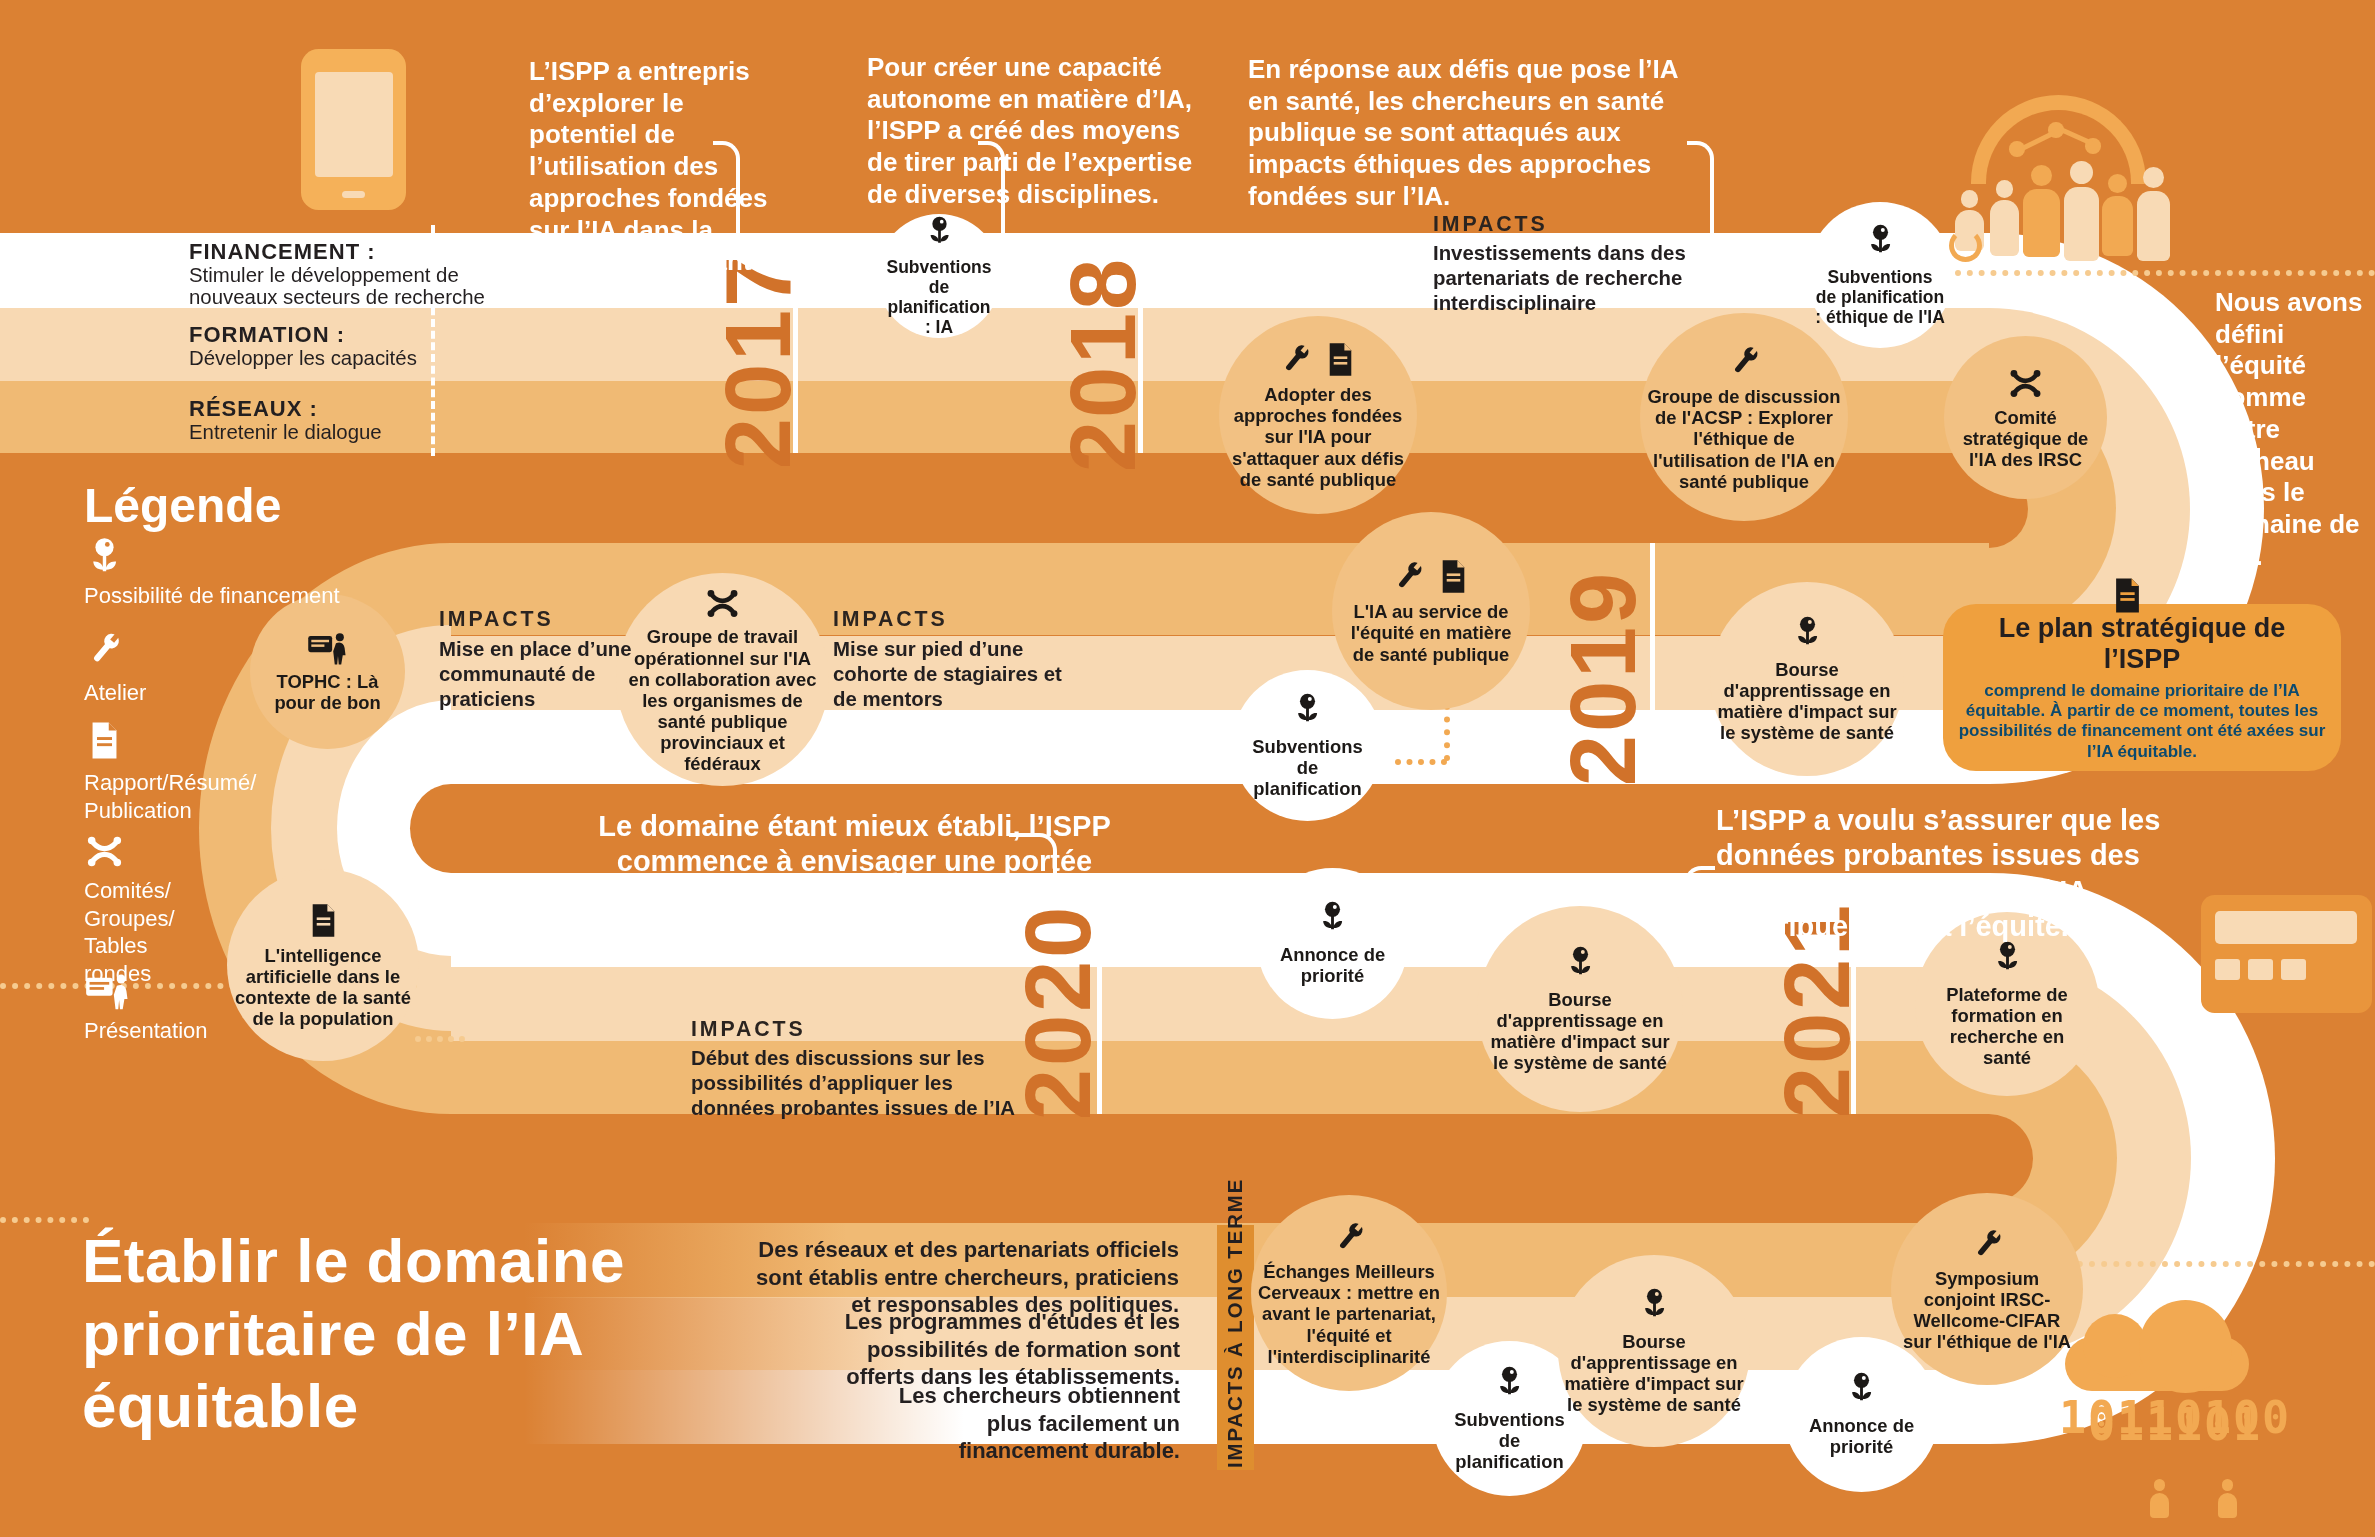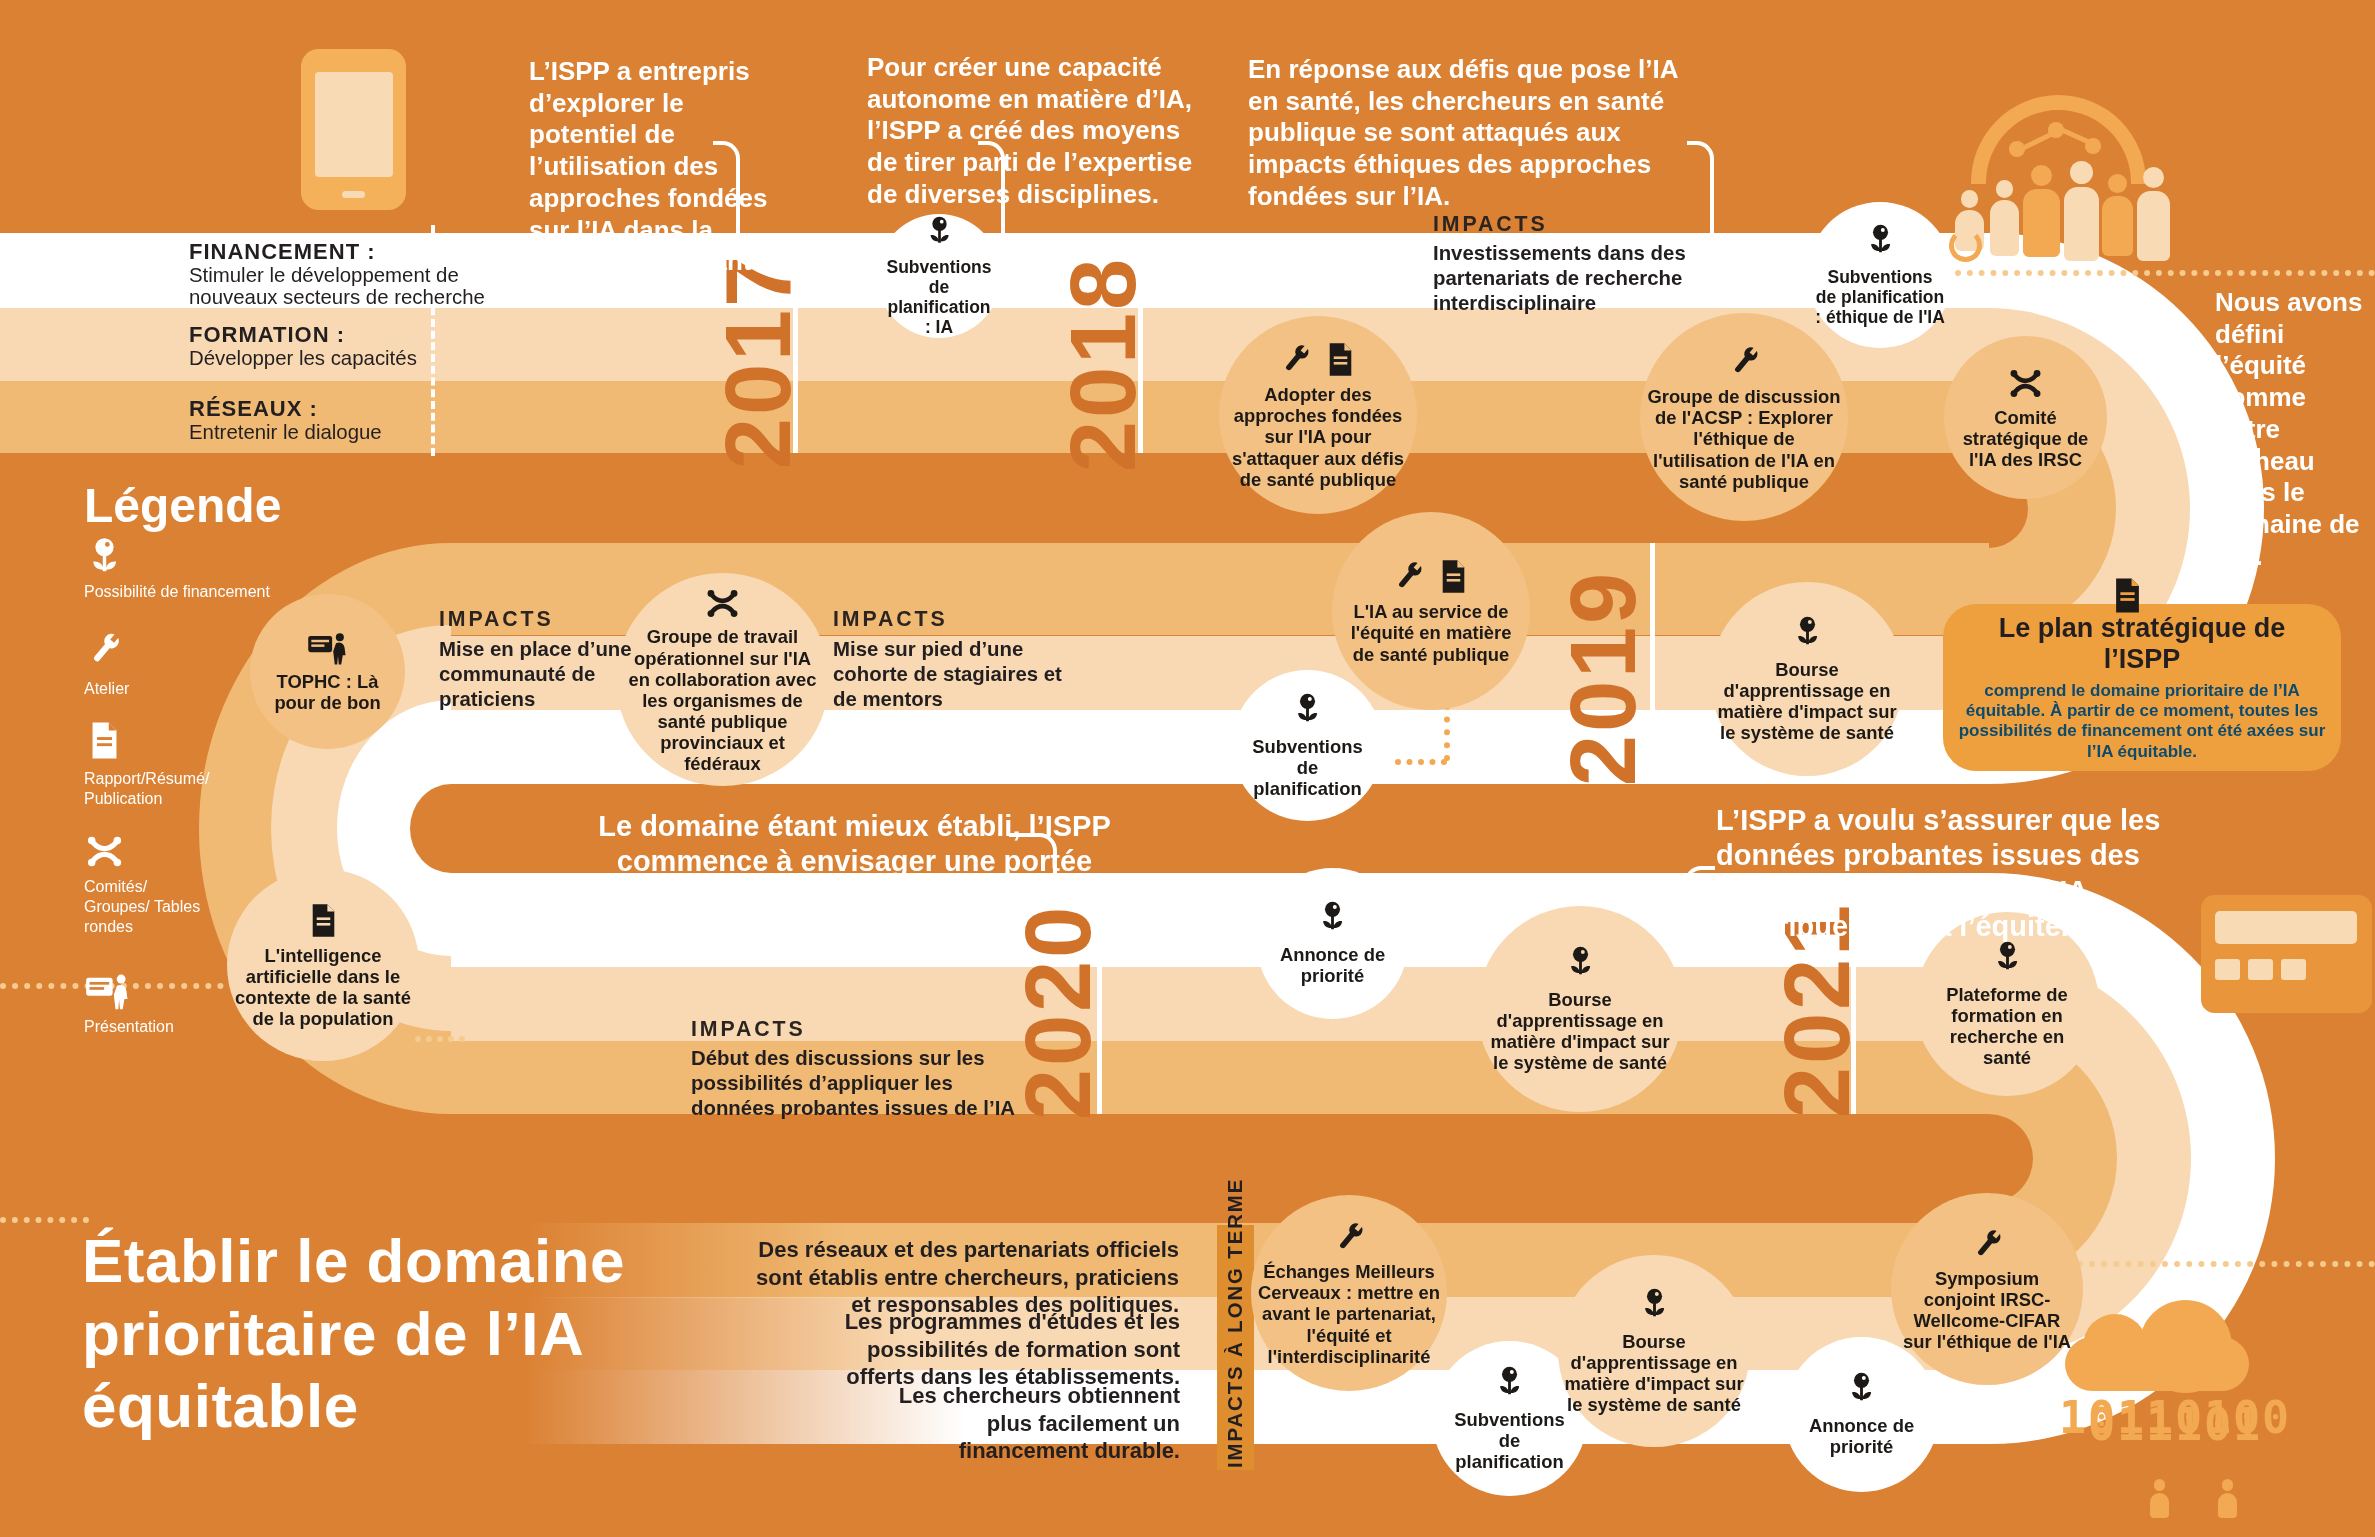--- a/index.html
+++ b/index.html
@@ -29,21 +29,21 @@
   .icrow{display:flex;gap:7.8px;align-items:center;}
   .ic{display:inline-block;width:37px;height:43px;}
   .ic svg{width:100%;height:100%;}
   
   .note{position:absolute;z-index:4;color:#fff;font-weight:bold;font-size:26px;line-height:1.22;}
   .impacts-h{position:absolute;z-index:4;font-weight:bold;font-size:21.3px;letter-spacing:2.9px;color:#2b2420;}
   .impacts-b{position:absolute;z-index:4;font-weight:bold;font-size:20.4px;line-height:1.22;color:#231F20;}
   .cat-h{position:absolute;z-index:4;font-weight:bold;font-size:22px;letter-spacing:1px;color:#231F20;}
   .cat-b{position:absolute;z-index:4;font-size:20.4px;line-height:1.1;color:#231F20;}
   .legend-title{position:absolute;z-index:4;color:#fff;font-weight:bold;font-size:48px;}
-  .legend-item-label{position:absolute;z-index:4;color:#fff;font-size:16px;line-height:1.25;}
+  .legend-item-label{position:absolute;z-index:4;color:#fff;font-size:22px;line-height:1.25;}
   .legend-ic{position:absolute;z-index:4;color:#fff;--cc:#DB8133;width:41px;height:47px;}
   .legend-ic svg{width:100%;height:100%;}
   .big-title{position:absolute;z-index:5;color:#fff;font-weight:bold;font-size:62px;line-height:1.17;letter-spacing:0.5px;}
   .lt-item{position:absolute;z-index:4;font-weight:bold;font-size:22px;line-height:1.25;color:#231F20;text-align:right;}
   .lt-strip{position:absolute;z-index:2;background:#DF8E2F;}
   .lt-strip-label{position:absolute;z-index:3;font-weight:bold;font-size:20.4px;letter-spacing:1.9px;color:#231F20;
       transform:rotate(-90deg);transform-origin:center;white-space:nowrap;width:243px;text-align:center;}
   .plan-box{position:absolute;z-index:4;background:#EFA03E;border-radius:33px;
       display:flex;flex-direction:column;align-items:center;justify-content:center;text-align:center;padding:17.5px 15.5px;box-sizing:border-box;}
   .plan-title{font-weight:bold;font-size:27px;color:#231F20;margin-bottom:5.8px;}

